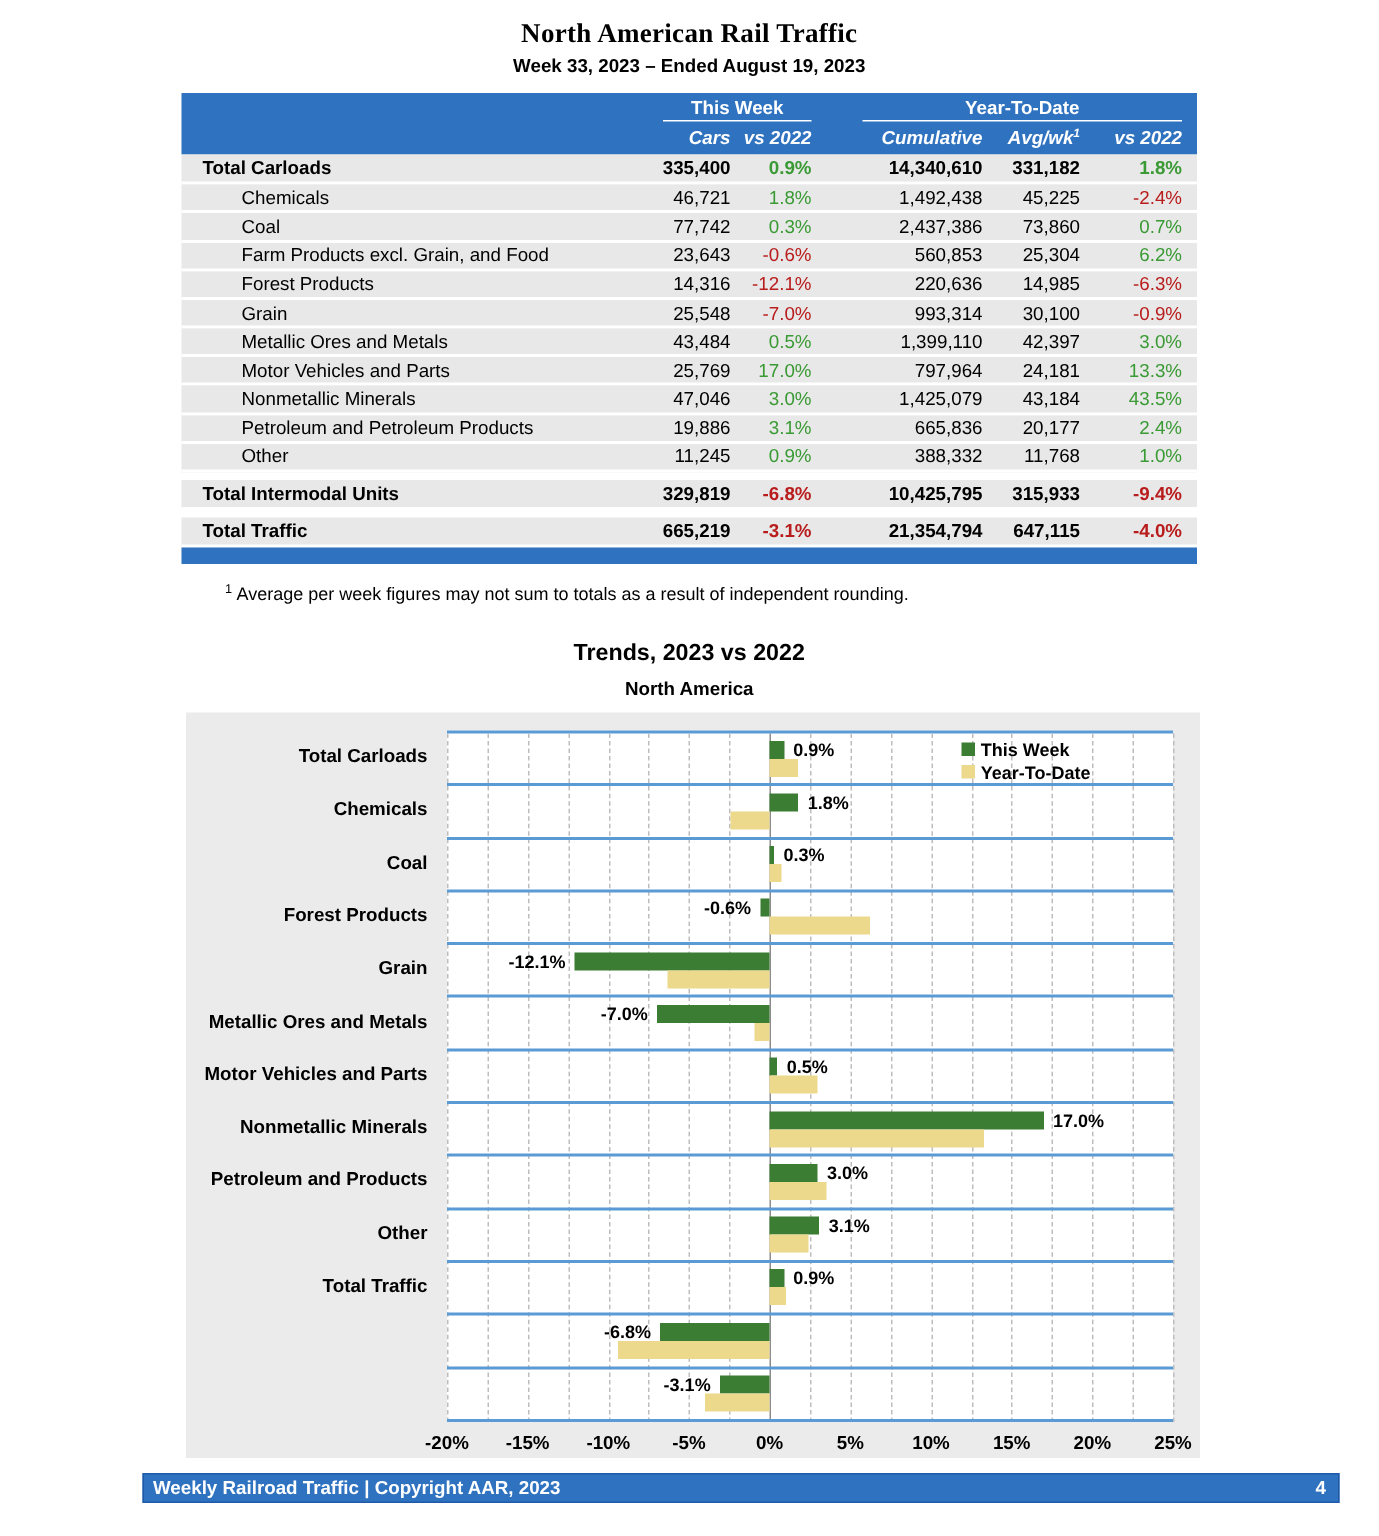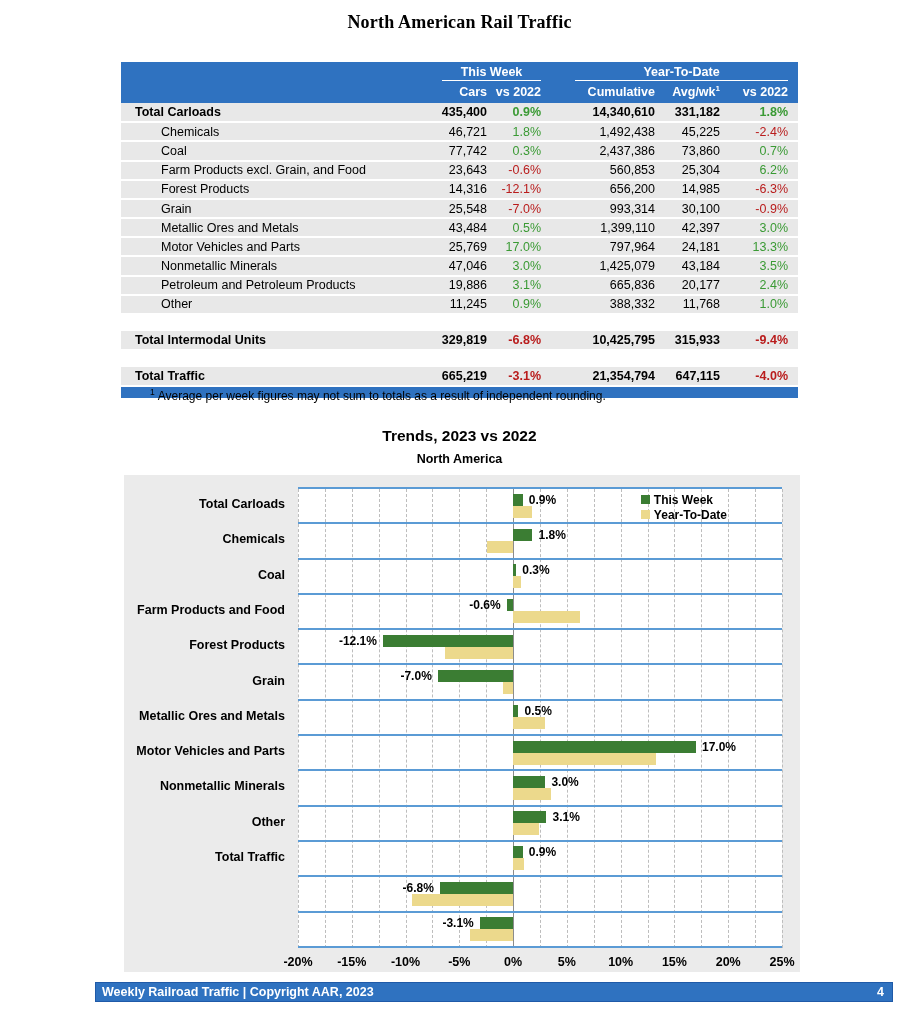--- a/index.html
+++ b/index.html
@@ -13,27 +13,27 @@
   .sub-title  { font-size:12.5px; font-weight:bold; margin-top:4px; }
 
   
   .table-wrap { top:62px; left:121px; width:677px; font-size:12.5px; }
   .thead { background:#2f72c0; color:#fff; font-weight:bold; padding:3px 10px 4px 0; }
   .hrow { display:grid; grid-template-columns:1fr 101px 54px 114px 65px 68px; align-items:end; }
   .hgroup { text-align:center; border-bottom:1.5px solid #fff; padding-bottom:1px; }
   .hg1 { grid-column:2 / 4; margin-left:56px; }
   .hg2 { grid-column:4 / 7; margin-left:34px; }
   .hrow2 { margin-top:3px; }
-  .hcell { text-align:right; }
+  .hcell { text-align:right;font-style:italic; }
   .hcell sup { font-size:8px; }
   .trow { display:grid; grid-template-columns:1fr 101px 54px 114px 65px 68px;
           background:#e8e8e8; border-bottom:2px solid #fff; height:19.2px;
           align-items:center; padding-right:10px; }
   .trow.total { font-weight:bold; height:20px; }
-  .trow.gap { margin-top:16px; }
+  .trow.gap { margin-top:5px; }
   .tlabel { padding-left:14px; }
   .trow:not(.total) .tlabel { padding-left:40px; }
   .num { text-align:right; }
   .pct { text-align:right; }
   .pct.pos { color:#3a9a34; }
   .pct.neg { color:#b91c1c; }
   .tfoot-bar { background:#2f72c0; height:11px; }
 
   
   .footnote { top:387px; left:150px; font-size:12px; }
@@ -70,41 +70,42 @@
   .footer { top:982px; left:95px; width:798px; height:20px; background:#2f72c0;
             color:#fff; font-weight:bold; font-size:12.5px; display:flex;
             align-items:center; justify-content:space-between; padding:0 8px 0 6px;
             border:1px solid #1f5aa8; }
 </style>
 </head>
 <body>
 
 <div class="abs title-block">
   <div class="main-title">North American Rail Traffic</div>
+  <div class="sub-title">Week 33, 2023 – Ended August 19, 2023</div>
 </div>
 
 <div class="abs table-wrap">
   <div class="thead">
     <div class="hrow">
       <div class="hgroup hg1">This Week</div>
       <div class="hgroup hg2">Year-To-Date</div>
     </div>
     <div class="hrow hrow2">
       <div></div>
       <div class="hcell">Cars</div>
       <div class="hcell">vs 2022</div>
       <div class="hcell">Cumulative</div>
       <div class="hcell"><span>Avg/wk</span><sup>1</sup></div>
       <div class="hcell">vs 2022</div>
     </div>
   </div>
   <div id="table-body">
       <div class="trow total">
         <div class="tlabel">Total Carloads</div>
-        <div class="num">435,400</div>
+        <div class="num">335,400</div>
         <div class="pct pos">0.9%</div>
         <div class="num">14,340,610</div>
         <div class="num">331,182</div>
         <div class="pct pos">1.8%</div>
       </div>
       <div class="trow">
         <div class="tlabel">Chemicals</div>
         <div class="num">46,721</div>
         <div class="pct pos">1.8%</div>
         <div class="num">1,492,438</div>
@@ -124,21 +125,21 @@
         <div class="num">23,643</div>
         <div class="pct neg">-0.6%</div>
         <div class="num">560,853</div>
         <div class="num">25,304</div>
         <div class="pct pos">6.2%</div>
       </div>
       <div class="trow">
         <div class="tlabel">Forest Products</div>
         <div class="num">14,316</div>
         <div class="pct neg">-12.1%</div>
-        <div class="num">656,200</div>
+        <div class="num">220,636</div>
         <div class="num">14,985</div>
         <div class="pct neg">-6.3%</div>
       </div>
       <div class="trow">
         <div class="tlabel">Grain</div>
         <div class="num">25,548</div>
         <div class="pct neg">-7.0%</div>
         <div class="num">993,314</div>
         <div class="num">30,100</div>
         <div class="pct neg">-0.9%</div>
@@ -158,21 +159,21 @@
         <div class="num">797,964</div>
         <div class="num">24,181</div>
         <div class="pct pos">13.3%</div>
       </div>
       <div class="trow">
         <div class="tlabel">Nonmetallic Minerals</div>
         <div class="num">47,046</div>
         <div class="pct pos">3.0%</div>
         <div class="num">1,425,079</div>
         <div class="num">43,184</div>
-        <div class="pct pos">3.5%</div>
+        <div class="pct pos">43.5%</div>
       </div>
       <div class="trow">
         <div class="tlabel">Petroleum and Petroleum Products</div>
         <div class="num">19,886</div>
         <div class="pct pos">3.1%</div>
         <div class="num">665,836</div>
         <div class="num">20,177</div>
         <div class="pct pos">2.4%</div>
       </div>
       <div class="trow">
@@ -208,26 +209,26 @@
 <div class="abs chart-title-block">
   <div class="chart-title">Trends, 2023 vs 2022</div>
   <div class="chart-subtitle">North America</div>
 </div>
 
 <div class="abs chart-box">
   <div class="labels-col" id="chart-labels">
       <div class="clabel">Total Carloads</div>
       <div class="clabel">Chemicals</div>
       <div class="clabel">Coal</div>
-      <div class="clabel">Farm Products and Food</div>
       <div class="clabel">Forest Products</div>
       <div class="clabel">Grain</div>
       <div class="clabel">Metallic Ores and Metals</div>
       <div class="clabel">Motor Vehicles and Parts</div>
       <div class="clabel">Nonmetallic Minerals</div>
+      <div class="clabel">Petroleum and Products</div>
       <div class="clabel">Other</div>
       <div class="clabel">Total Traffic</div>
     </div>
   <div class="plot" id="chart-plot">
     <div class="legend">
       <div class="legend-item">
         <span class="lg-sq" style="background: rgb(59, 125, 51);"></span>
         <span>This Week</span>
       </div>
       <div class="legend-item">

